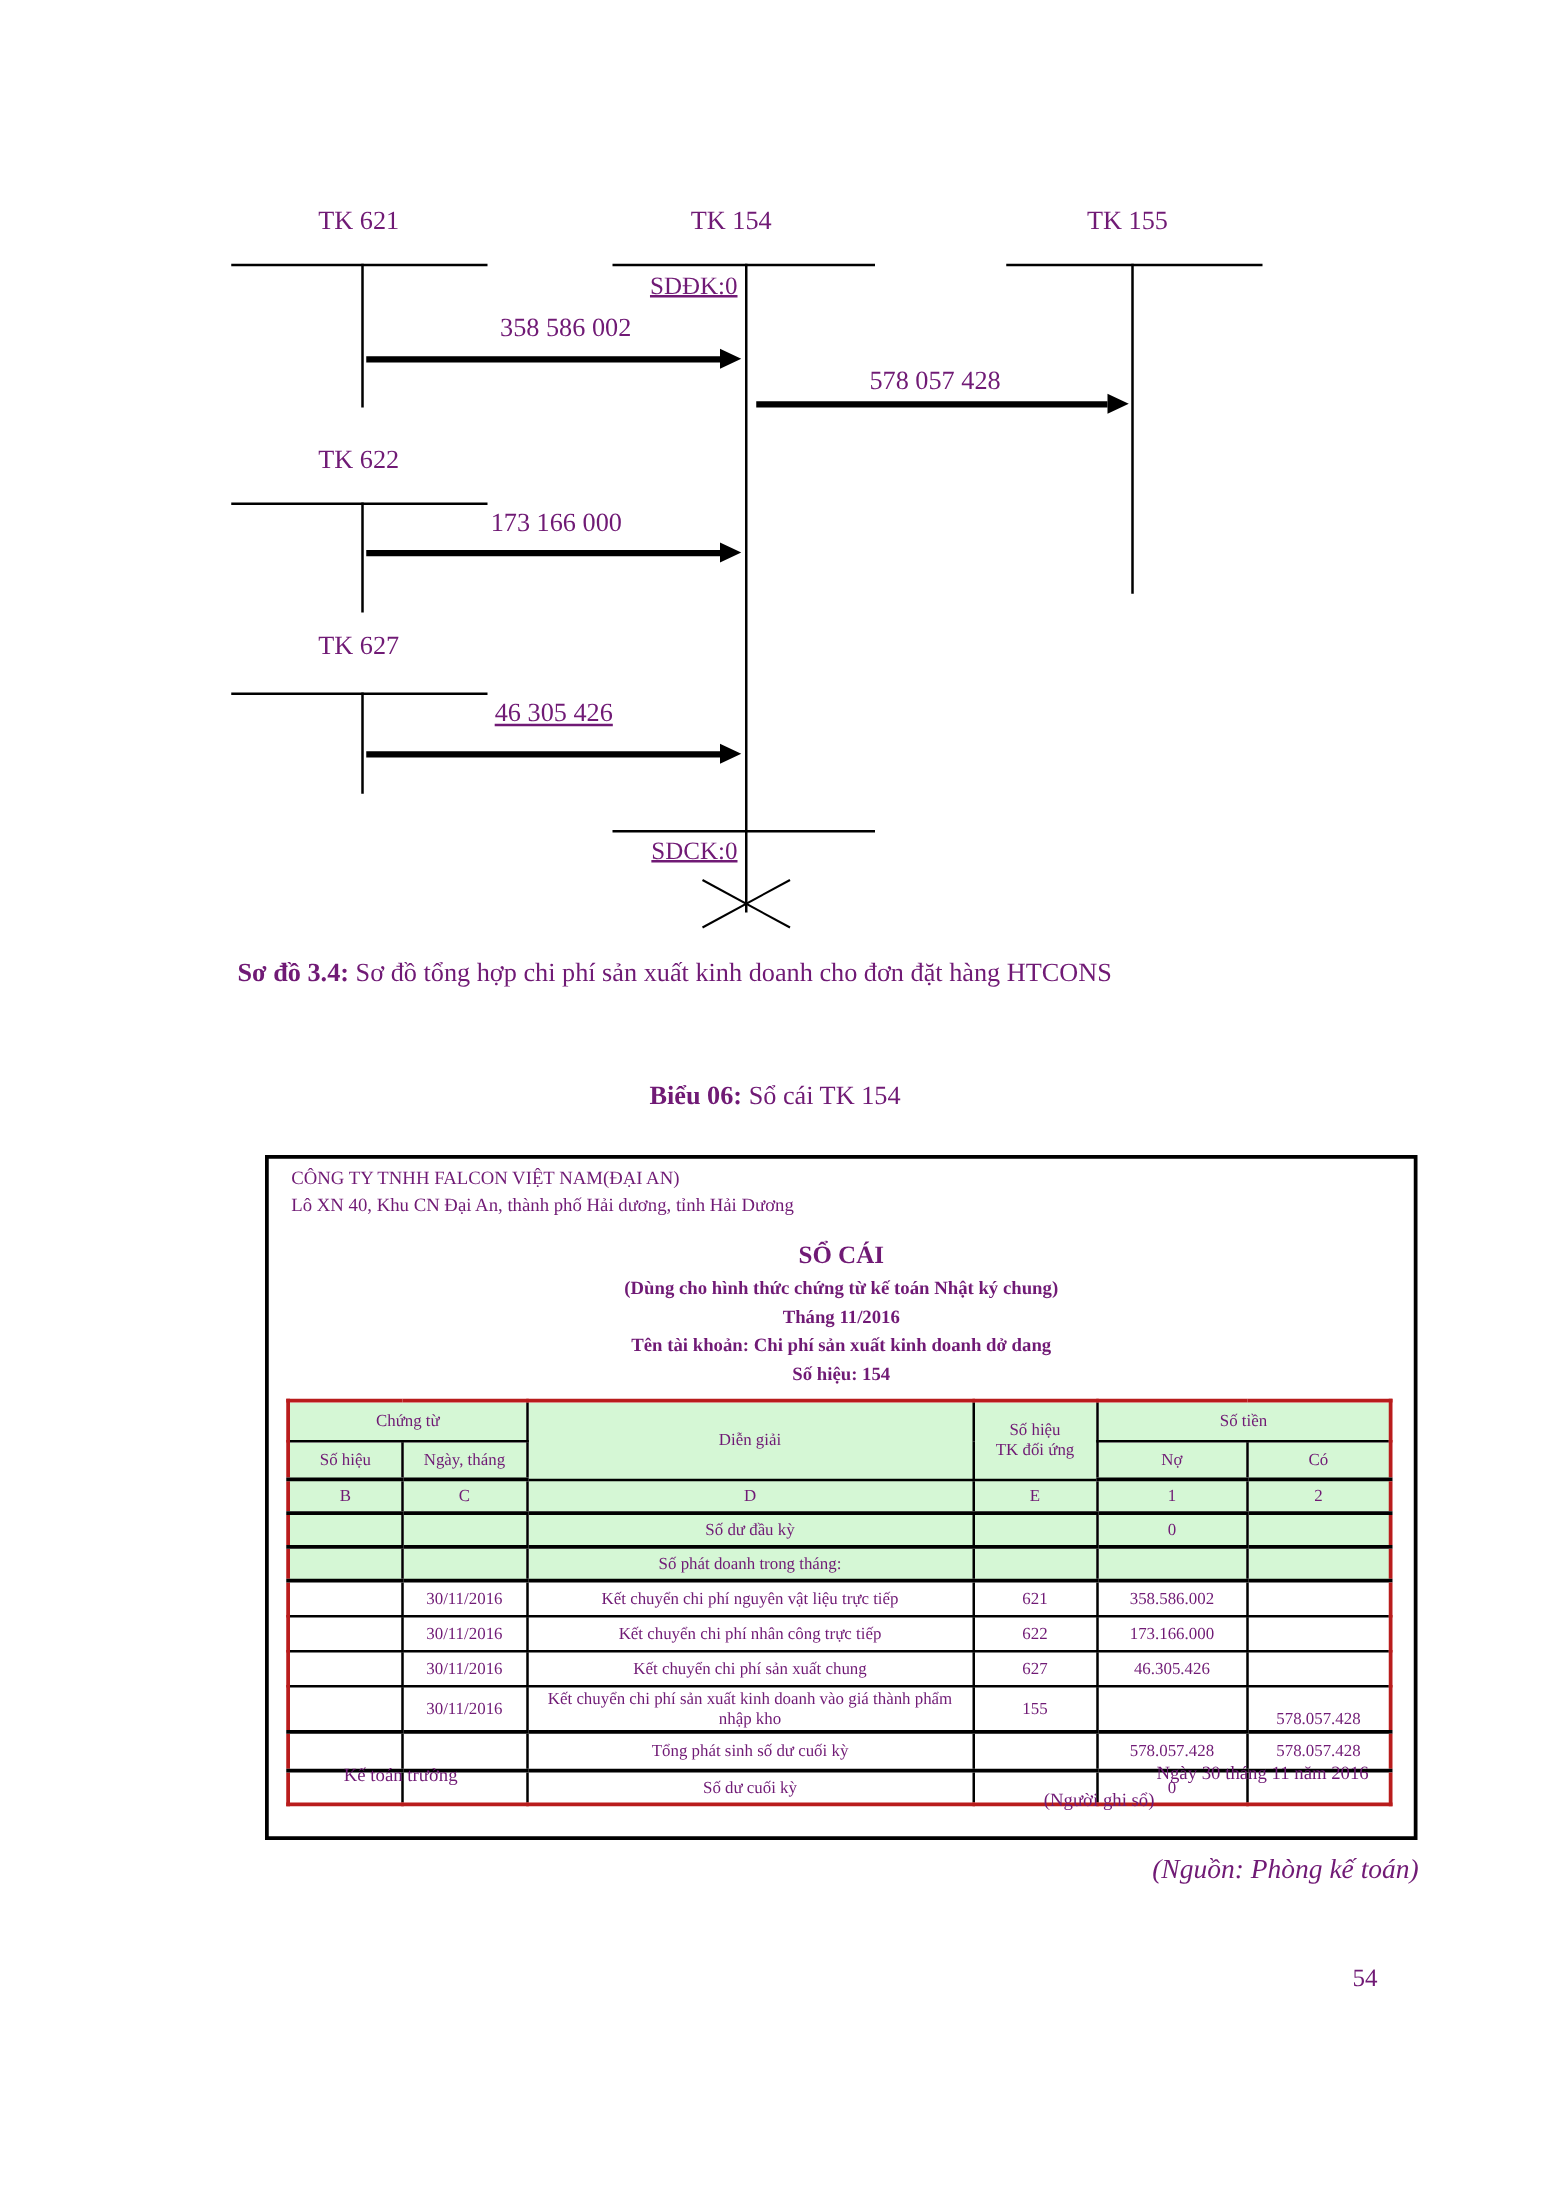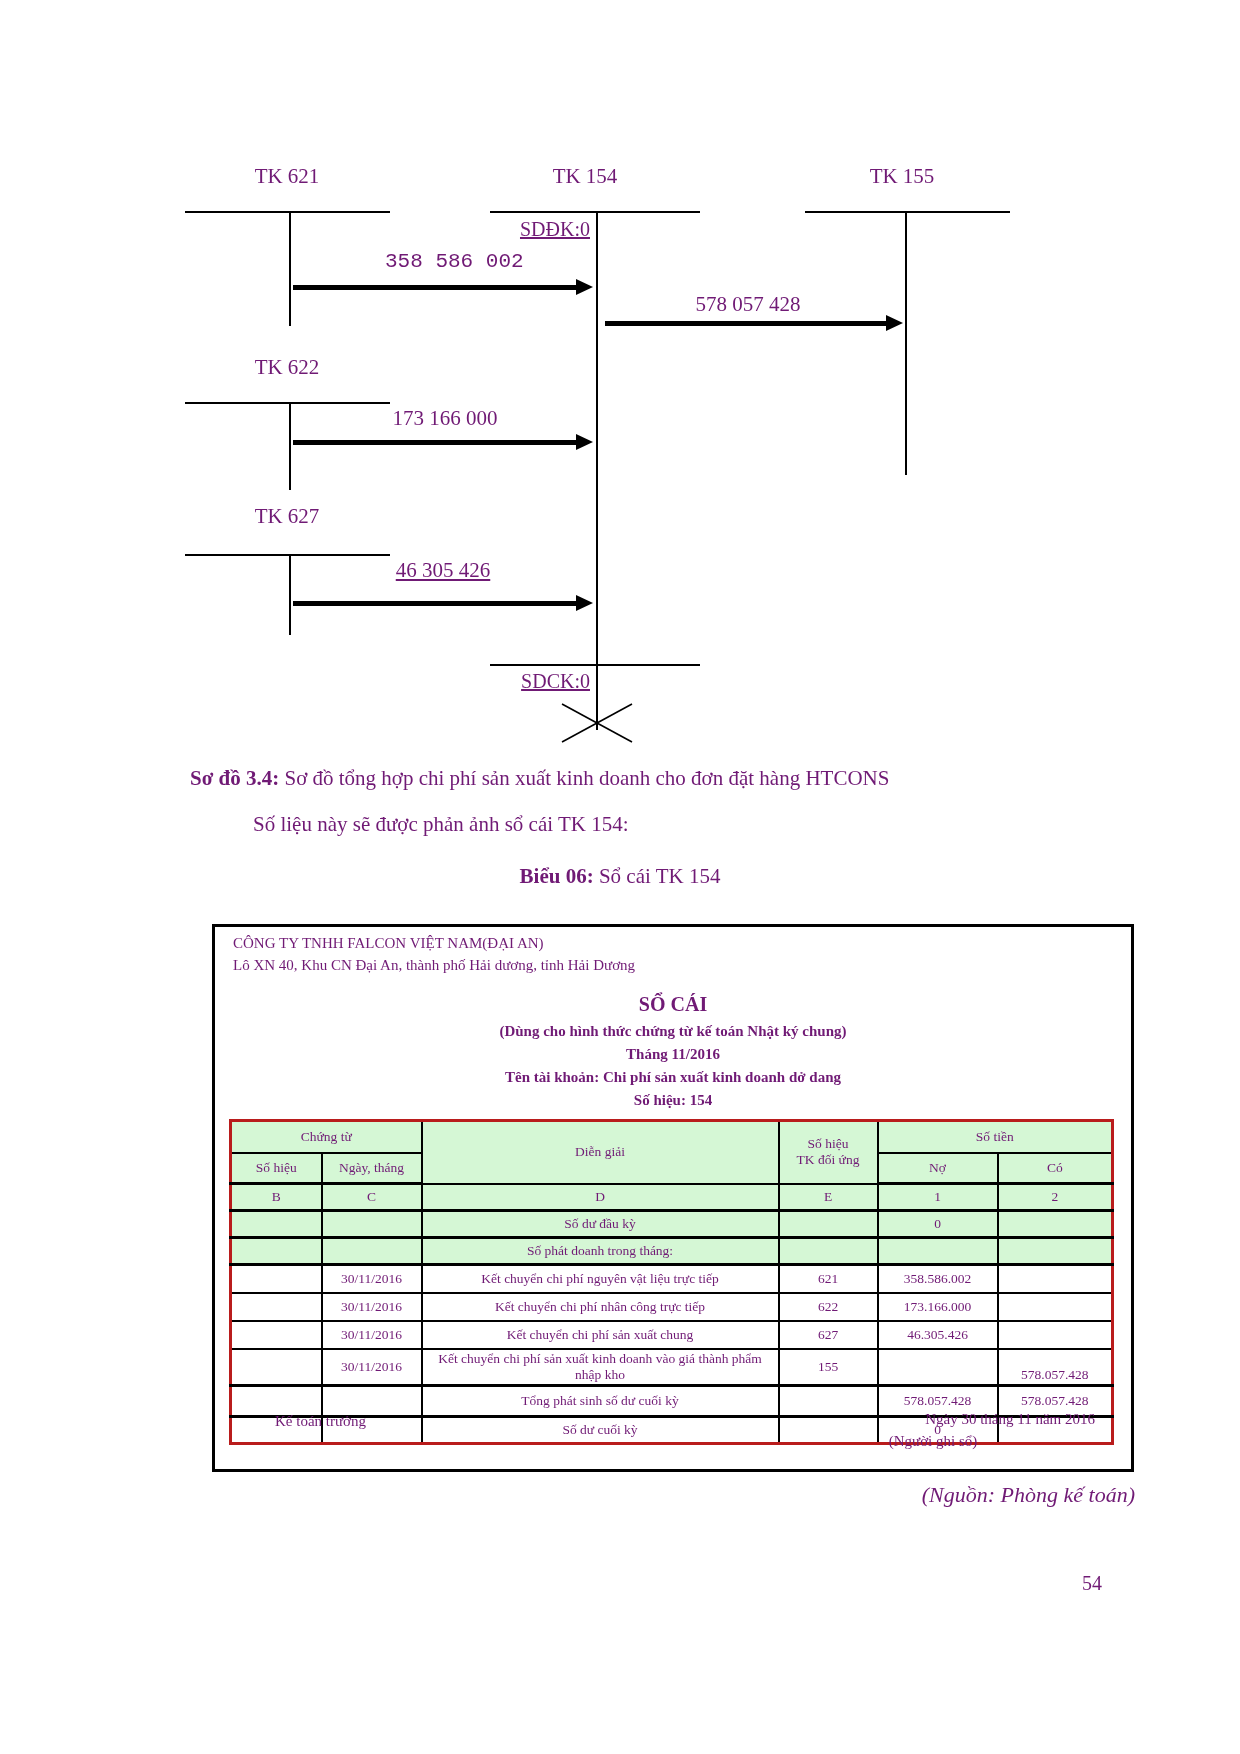--- a/index.html
+++ b/index.html
@@ -60,21 +60,21 @@
 
     <div class="acct-label" style="left:520px;top:164px;width:130px;">TK 154</div>
     <div class="hline" style="left:490px;top:211px;width:210px;"></div>
     <div class="vline" style="left:596px;top:211px;height:519px;"></div>
     <div class="sd-label" style="left:495px;top:218px;width:95px;">SDĐK:0</div>
 
     <div class="acct-label" style="left:837px;top:164px;width:130px;">TK 155</div>
     <div class="hline" style="left:805px;top:211px;width:205px;"></div>
     <div class="vline" style="left:905px;top:211px;height:264px;"></div>
 
-    <div class="amount" style="left:385px;top:250px;width:120px;text-align:right;font-family:Liberation Mono, monospace;">358 586 002</div>
+    <div class="amount" style="left:385px;top:250px;width:120px;text-align:right;">358 586 002</div>
     <div class="arrow" style="left:293px;top:285px;width:283px;"></div>
 
     <div class="amount" style="left:688px;top:292px;width:120px;text-align:center;">578 057 428</div>
     <div class="arrow" style="left:605px;top:321px;width:281px;"></div>
 
     <div class="acct-label" style="left:222px;top:355px;width:130px;">TK 622</div>
     <div class="hline" style="left:185px;top:402px;width:205px;"></div>
     <div class="vline" style="left:289px;top:402px;height:88px;"></div>
 
     <div class="amount" style="left:385px;top:406px;width:120px;text-align:center;">173 166 000</div>
@@ -92,21 +92,20 @@
     <svg class="xmark" style="left:559px;top:699px;" width="76" height="48" viewBox="0 0 76 48">
       <line x1="3" y1="5" x2="73" y2="43" stroke="#000" stroke-width="1.6"></line>
       <line x1="3" y1="43" x2="73" y2="5" stroke="#000" stroke-width="1.6"></line>
     </svg>
 
     <div class="caption" style="left:190px;top:766px;">
       <span class="bold">Sơ đồ 3.4:</span><span> Sơ đồ tổng hợp chi phí sản xuất kinh doanh cho đơn đặt hàng HTCONS</span>
     </div>
   </div>
 
-  <div class="caption" style="left:253px;top:812px;">Số liệu này sẽ được phản ảnh sổ cái TK 154:</div>
 
   <div class="caption" style="left:0;top:864px;width:1240px;text-align:center;">
     <span class="bold">Biểu 06:</span><span> Sổ cái TK 154</span>
   </div>
 
   <div class="panel">
     <div class="panel-line small" style="left:18px;top:8px;">CÔNG TY TNHH FALCON VIỆT NAM(ĐẠI AN)</div>
     <div class="panel-line small" style="left:18px;top:30px;">Lô XN 40, Khu CN Đại An, thành phố Hải dương, tỉnh Hải Dương</div>
 
     <div class="panel-line centered bold" style="top:66px;font-size:20px;">SỔ CÁI</div>
@@ -210,20 +209,20 @@
         <td class="hb">Số dư cuối kỳ</td>
         <td></td>
         <td class="hb">0</td>
         <td></td>
       </tr>
     </tbody>
       </table>
 
     <div class="panel-line small" style="left:60px;top:486px;">Kế toán trưởng</div>
     <div class="panel-line small" style="left:620px;top:484px;width:260px;text-align:right;">Ngày 30 tháng 11 năm 2016</div>
-    <div class="panel-line small" style="left:588px;top:506px;width:260px;text-align:center;">(Người ghi sổ)</div>
+    <div class="panel-line small" style="left:620px;top:506px;width:260px;">(Người ghi sổ)</div>
   </div>
 
   <div class="source-note" style="left:735px;top:1482px;width:400px;">(Nguồn: Phòng kế toán)</div>
 
   <div class="page-number" style="left:1082px;top:1572px;">54</div>
 
 </div>
 
 </body></html>

